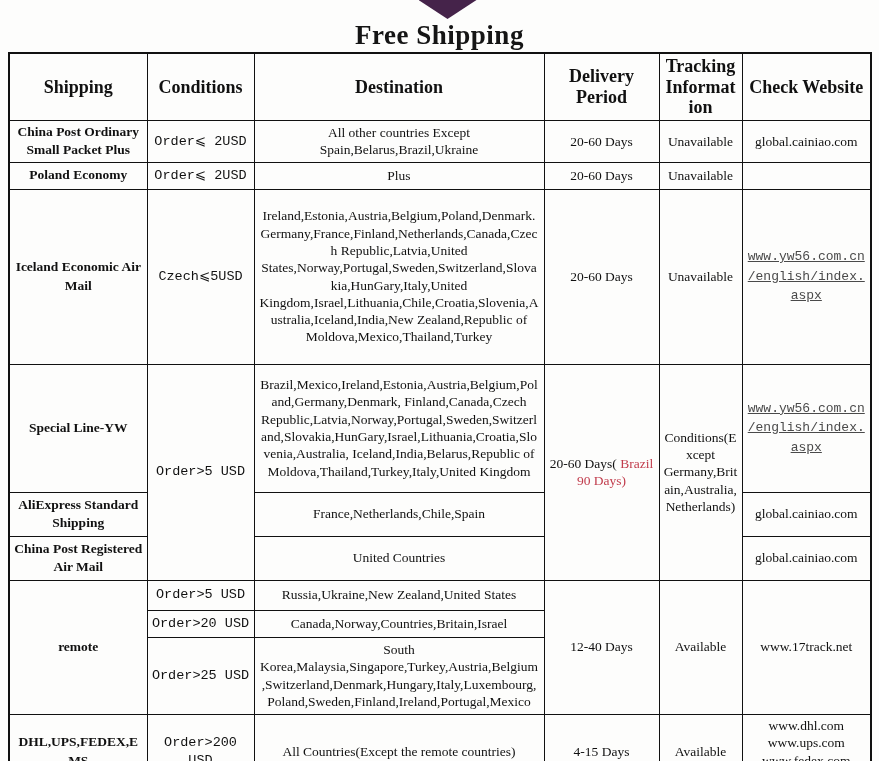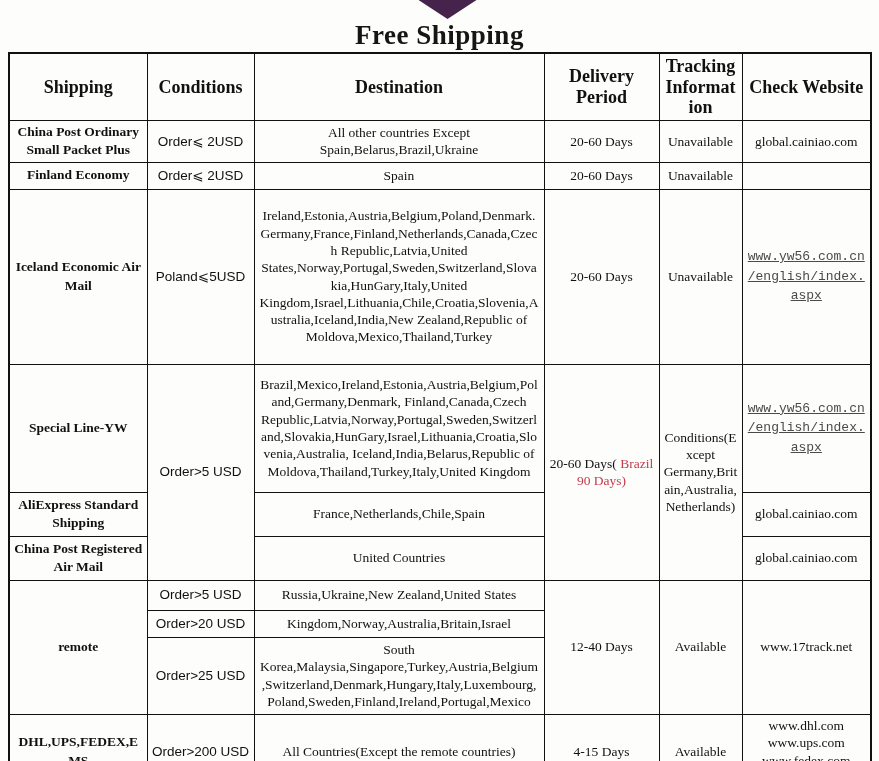--- a/index.html
+++ b/index.html
@@ -34,21 +34,21 @@
   }
   th,td{
     border:1.5px solid var(--line);
     text-align:center;vertical-align:middle;
     padding:2px 4px;
     overflow-wrap:break-word;word-wrap:break-word;
   }
   th{font-size:18px;font-weight:bold;line-height:1.15;}
   td{font-size:13.5px;line-height:1.28;}
   td.ship{font-weight:bold;line-height:1.35;}
-  td.cond{font-family:Liberation Sans, sans-serif;}
+  td.cond{font-family:Liberation Mono, monospace;}
   a.site-link{
     color:var(--link);text-decoration:underline;cursor:pointer;
     font-family:Liberation Mono, monospace;
     font-size:13px;line-height:1.5;
   }
   .red{color:var(--red);}
   .site-line{line-height:1.3;}
 </style>
 </head>
 <body>
@@ -84,31 +84,31 @@
       <tr style="height:35px">
         <td class="ship">China Post Ordinary Small Packet Plus</td>
         <td class="cond">Order⩽ 2USD</td>
         <td>All other countries Except Spain,Belarus,Brazil,Ukraine</td>
         <td>20-60 Days</td>
         <td>Unavailable</td>
         <td>global.cainiao.com</td>
       </tr>
 
       <tr style="height:27px">
-        <td class="ship">Finland Economy</td>
+        <td class="ship">Poland Economy</td>
         <td class="cond">Order⩽ 2USD</td>
-        <td>Spain</td>
+        <td>Plus</td>
         <td>20-60 Days</td>
         <td>Unavailable</td>
         <td></td>
       </tr>
 
       <tr style="height:175px">
         <td class="ship">Iceland Economic Air Mail</td>
-        <td class="cond">Poland⩽5USD</td>
+        <td class="cond">Czech⩽5USD</td>
         <td>Ireland,Estonia,Austria,Belgium,Poland,Denmark. Germany,France,Finland,Netherlands,Canada,Czech Republic,Latvia,United States,Norway,Portugal,Sweden,Switzerland,Slovakia,HunGary,Italy,United Kingdom,Israel,Lithuania,Chile,Croatia,Slovenia,Australia,Iceland,India,New Zealand,Republic of Moldova,Mexico,Thailand,Turkey</td>
         <td>20-60 Days</td>
         <td>Unavailable</td>
         <td>
           <a class="site-link">www.yw56.com.cn/english/index.aspx</a>
         </td>
       </tr>
 
       <tr style="height:128px">
         <td class="ship">Special Line-YW</td>
@@ -137,21 +137,21 @@
         <td class="ship" rowspan="3">remote</td>
         <td class="cond">Order&gt;5 USD</td>
         <td>Russia,Ukraine,New Zealand,United States</td>
         <td rowspan="3">12-40 Days</td>
         <td rowspan="3">Available</td>
         <td rowspan="3">www.17track.net</td>
       </tr>
 
       <tr style="height:27px">
         <td class="cond">Order&gt;20 USD</td>
-        <td>Kingdom,Norway,Australia,Britain,Israel</td>
+        <td>Canada,Norway,Countries,Britain,Israel</td>
       </tr>
 
       <tr style="height:77px">
         <td class="cond">Order&gt;25 USD</td>
         <td>South Korea,Malaysia,Singapore,Turkey,Austria,Belgium,Switzerland,Denmark,Hungary,Italy,Luxembourg,Poland,Sweden,Finland,Ireland,Portugal,Mexico</td>
       </tr>
 
       <tr style="height:73px">
         <td class="ship">DHL,UPS,FEDEX,EMS</td>
         <td class="cond">Order&gt;200 USD</td>

